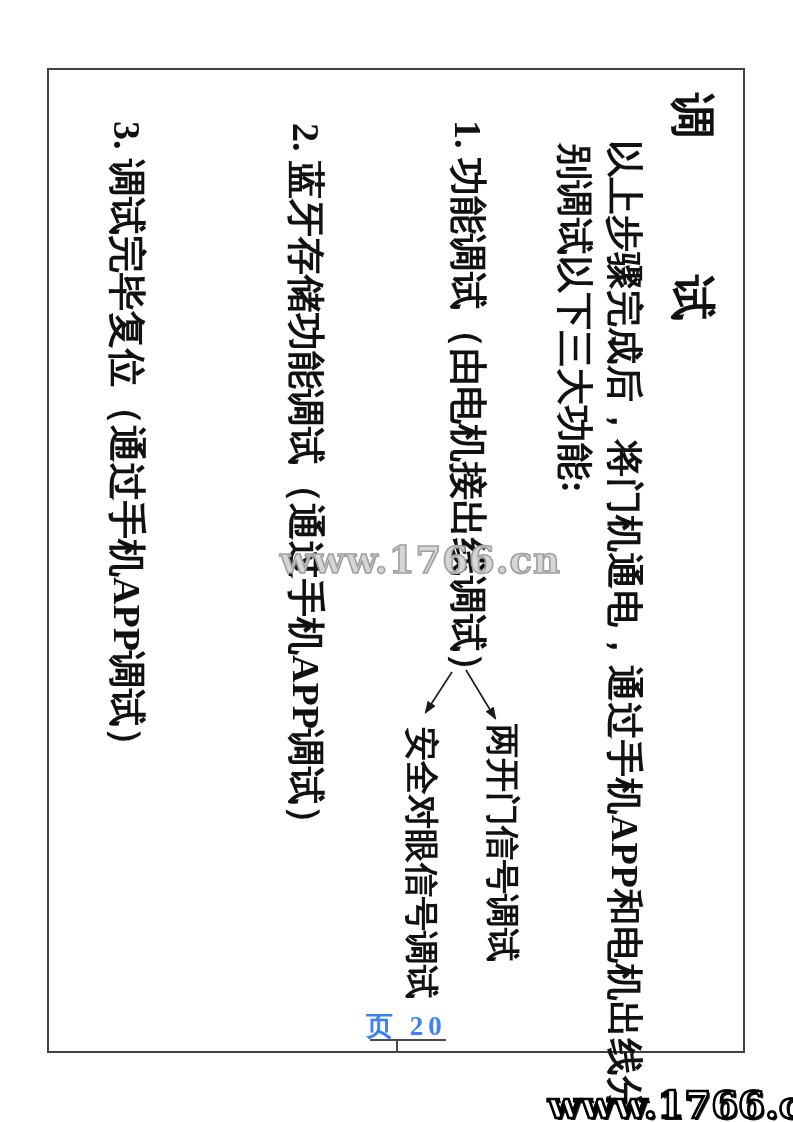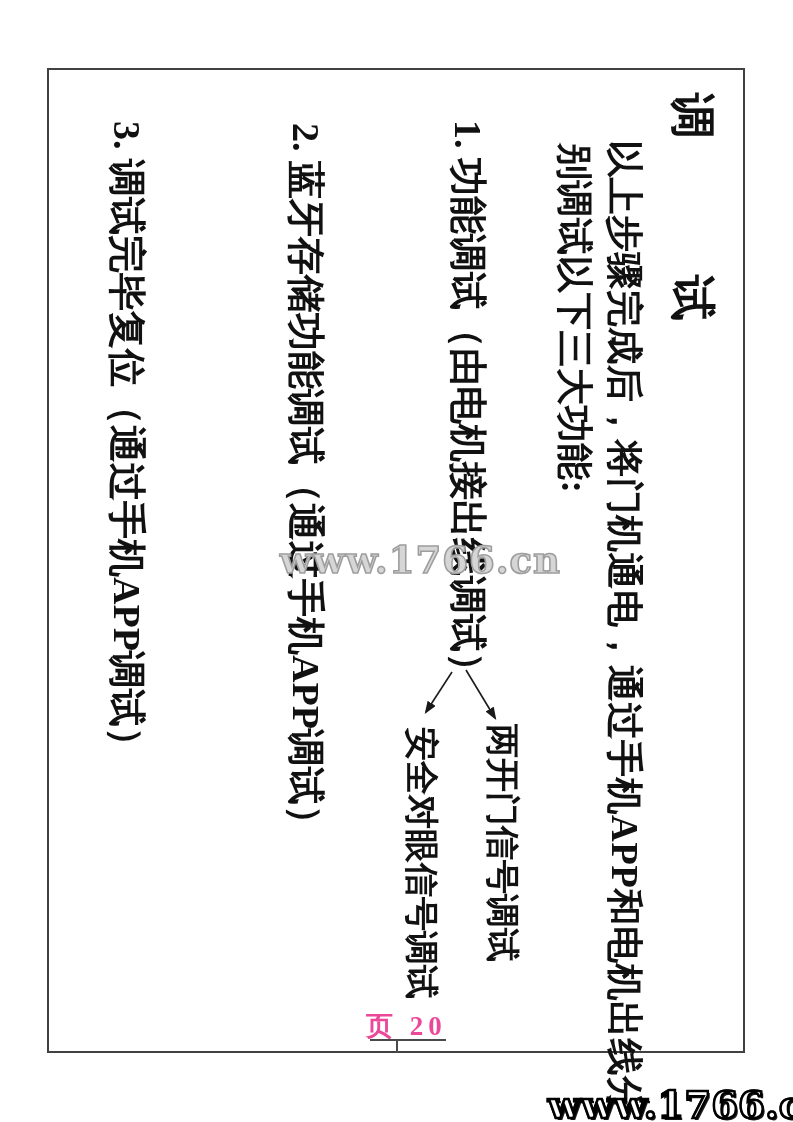--- a/index.html
+++ b/index.html
@@ -36,21 +36,21 @@
   .wm-center{
     position:absolute;left:280px;top:538px;z-index:5;white-space:nowrap;
     font-family:"DejaVu Serif", serif;font-weight:bold;font-size:37px;letter-spacing:1px;
     color:rgba(255,255,255,0.45);
     -webkit-text-stroke:1.6px #9e9e9e;
     text-shadow:0 0 1px #b5b5b5;
   }
   
   .page-num{
     position:absolute;left:366px;top:1008px;z-index:3;font-size:27px;font-weight:700;
-    color:#ec4899;letter-spacing:5px;font-family:"Liberation Serif", serif;white-space:nowrap;
+    color:#3b82f6;letter-spacing:5px;font-family:"Liberation Serif", serif;white-space:nowrap;
   }
   .pn-underline{position:absolute;left:370px;top:1039px;width:76px;height:2px;background:#4a4a4a;z-index:3;}
   .pn-tick{position:absolute;left:396px;top:1041px;width:2px;height:12px;background:#4a4a4a;z-index:3;}
   
   .brand-company{
     position:absolute;left:556px;top:1044px;z-index:6;white-space:nowrap;
     font-family:"Liberation Sans", sans-serif;font-weight:bold;font-size:45px;letter-spacing:2px;
     color:#0a0a0a;
     text-shadow:-2px -2px 0 #ffffff,2px 2px 2px #8a8a8a;
   }

